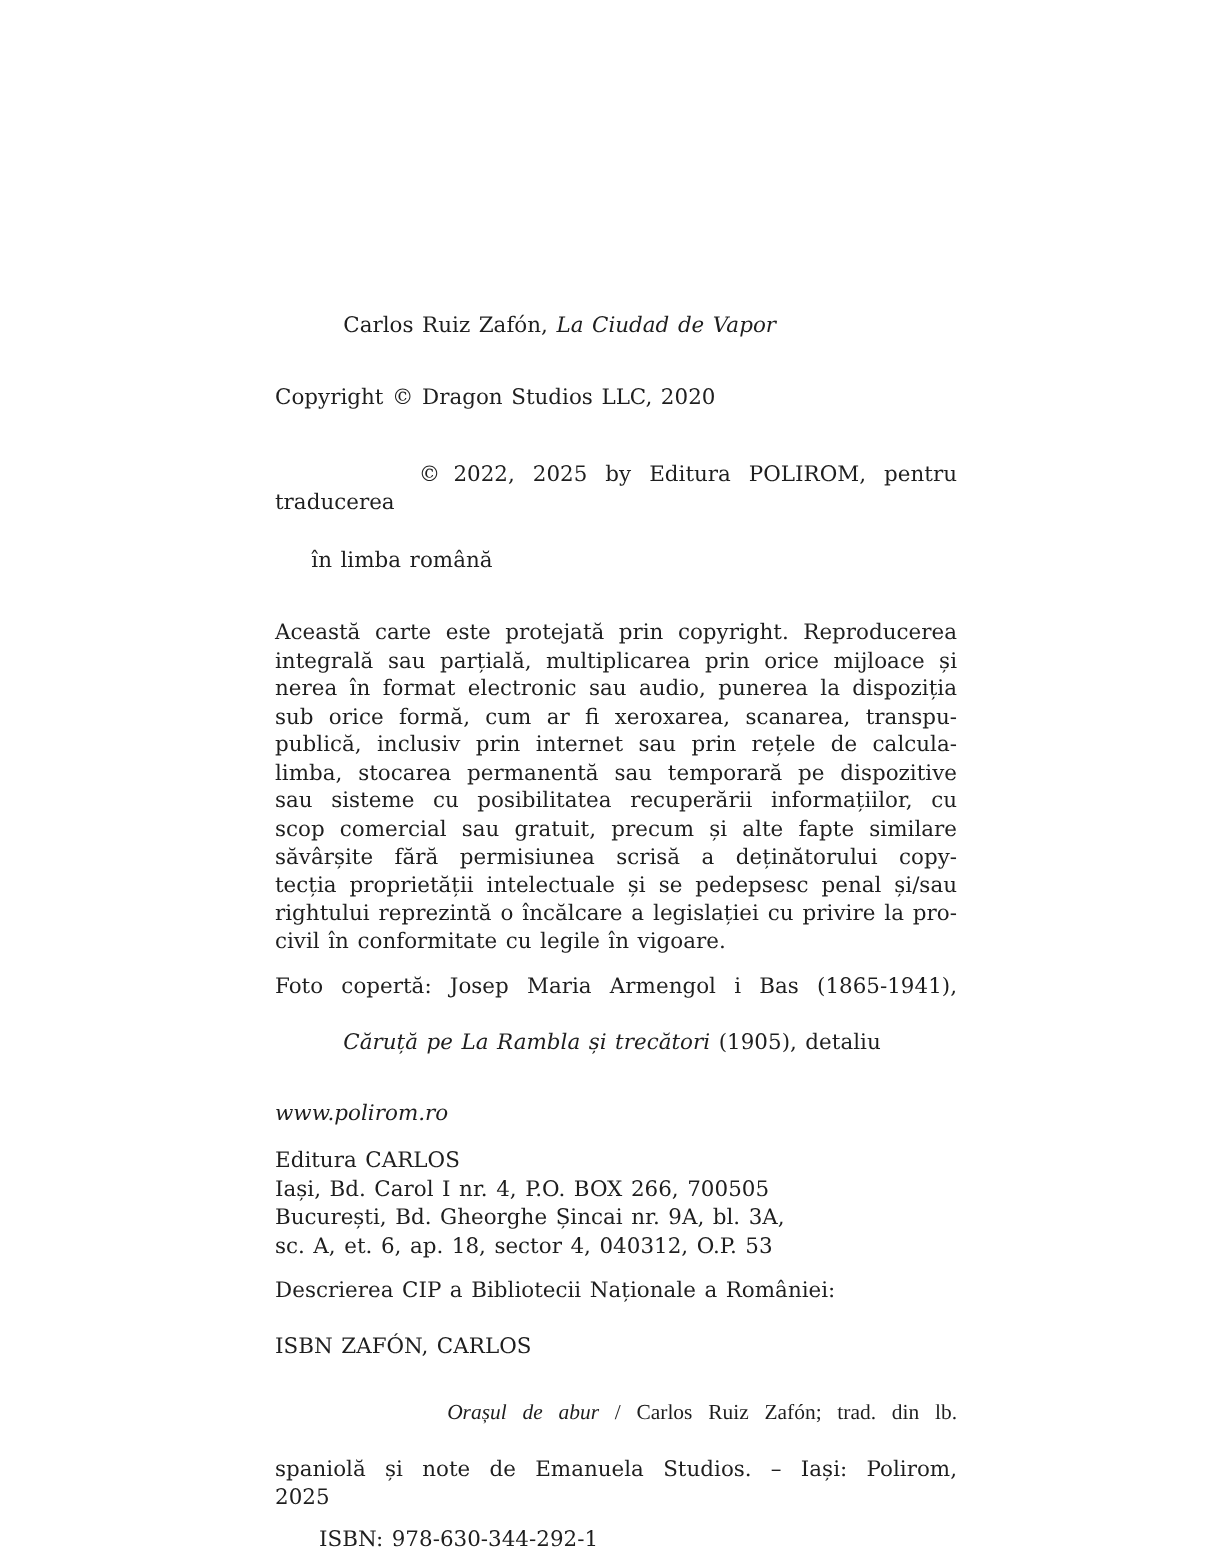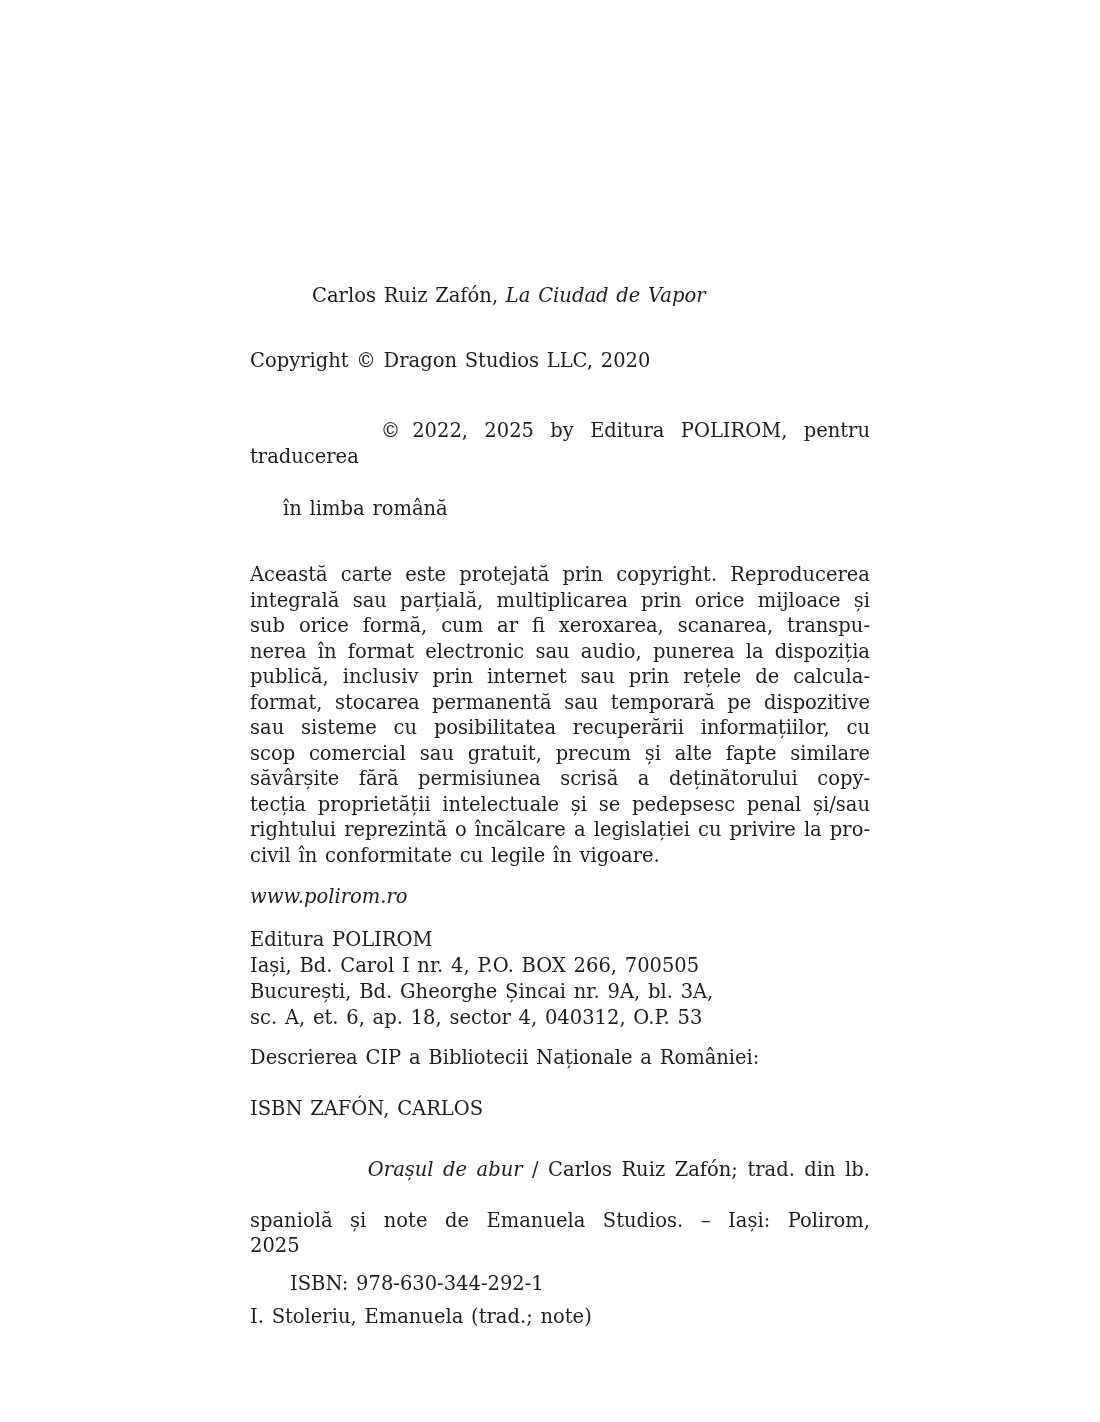--- a/index.html
+++ b/index.html
@@ -20,21 +20,21 @@
   .line {
     font-size: 19.5px;
     line-height: 25.5px;
     word-spacing: 0.08em;
     white-space: pre-wrap;
   }
   .sline { line-height: 26px; }         
   .jl { text-align: justify; text-align-last: justify; }  
   .it { font-style: italic; }
   .ind33 { padding-left: 33px; }
-  .ind42 { padding-left: 42px; }
+  .ind42 { padding-left: 42px; font-family: Liberation Serif, serif; }
   .ind40 { padding-left: 40px; }
   .csym { display: inline-block; margin-right: 12px; }
   .mb13 { margin-bottom: 13px; } .mb18 { margin-bottom: 18px; }
   .mb17 { margin-bottom: 17px; } .mb16 { margin-bottom: 16px; margin-top: 40px; }
   .mb14 { margin-bottom: 14px; } .mb25 { margin-bottom: 25px; }
   .mb9  { margin-bottom: 9px; }  .mb12 { margin-bottom: 12px; }
   .mb7  { margin-bottom: 7px; }
 </style>
 </head>
 <body>
@@ -55,39 +55,45 @@
     <div class="block mb17">
       <div class="line sline jl">
         <span class="csym">©</span><span>2022, 2025 by Editura POLIROM, pentru traducerea</span>
       </div>
       <div class="line sline ind33">în limba română</div>
     </div>
 
     <div class="block mb16">
       <div class="line jl">Această carte este protejată prin copyright. Reproducerea</div>
       <div class="line jl">integrală sau parțială, multiplicarea prin orice mijloace și</div>
+      <div class="line jl">nerea în format electronic sau audio, punerea la dispoziția</div>
       <div class="line jl">sub orice formă, cum ar fi xeroxarea, scanarea, transpu-</div>
-      <div class="line jl">nerea în format electronic sau audio, punerea la dispoziția</div>
       <div class="line jl">publică, inclusiv prin internet sau prin rețele de calcula-</div>
-      <div class="line jl">format, stocarea permanentă sau temporară pe dispozitive</div>
+      <div class="line jl">limba, stocarea permanentă sau temporară pe dispozitive</div>
       <div class="line jl">sau sisteme cu posibilitatea recuperării informațiilor, cu</div>
       <div class="line jl">scop comercial sau gratuit, precum și alte fapte similare</div>
       <div class="line jl">săvârșite fără permisiunea scrisă a deținătorului copy-</div>
       <div class="line jl">tecția proprietății intelectuale și se pedepsesc penal și/sau</div>
       <div class="line jl">rightului reprezintă o încălcare a legislației cu privire la pro-</div>
       <div class="line">civil în conformitate cu legile în vigoare.</div>
     </div>
 
+    <div class="block mb13">
+      <div class="line jl">Foto copertă: Josep Maria Armengol i Bas (1865-1941),</div>
+      <div class="line">
+        <span class="it">Căruță pe La Rambla și trecători</span><span> (1905), detaliu</span>
+      </div>
+    </div>
 
     <div class="block mb17">
       <div class="line sline it">www.polirom.ro</div>
     </div>
 
     <div class="block mb14">
-      <div class="line sline">Editura POLIROM</div>
+      <div class="line sline">Editura CARLOS</div>
       <div class="line sline">Iași, Bd. Carol I nr. 4, P.O. BOX 266, 700505</div>
       <div class="line sline">București, Bd. Gheorghe Șincai nr. 9A, bl. 3A,</div>
       <div class="line sline">sc. A, et. 6, ap. 18, sector 4, 040312, O.P. 53</div>
     </div>
 
     <div class="block mb25">
       <div class="line sline">Descrierea CIP a Bibliotecii Naționale a României:</div>
     </div>
 
     <div class="block mb9">

